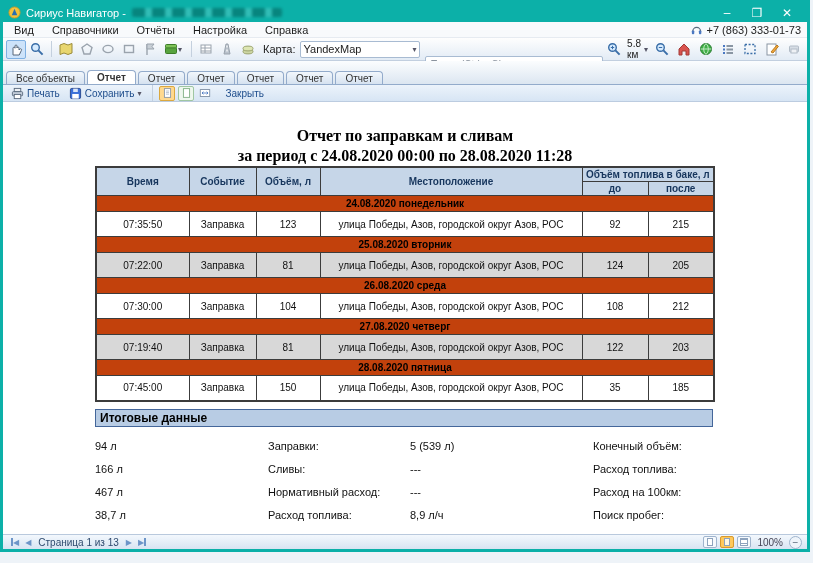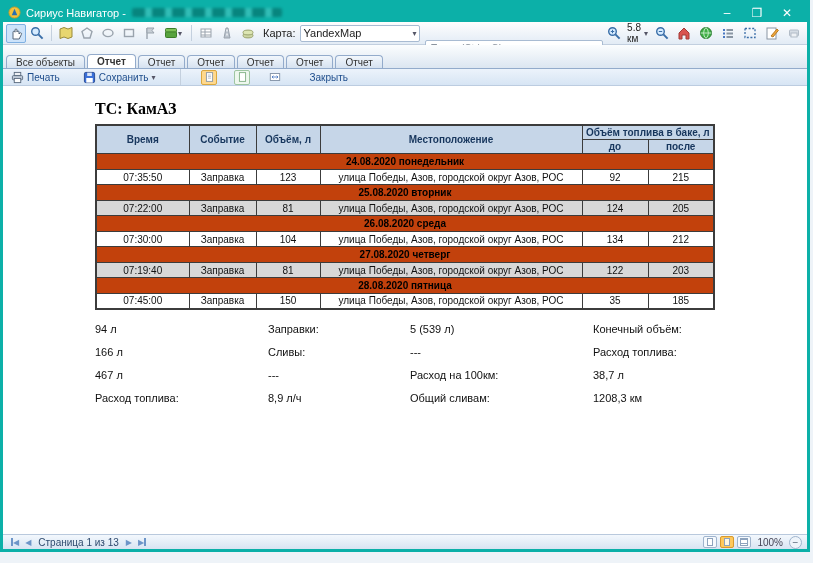--- a/index.html
+++ b/index.html
@@ -76,36 +76,36 @@
   .tab {
     font-size: 10px; color: #333; padding: 0 9px; height: 13px; line-height: 13px;
     border: 1px solid #93abcb; border-bottom: none; border-radius: 4px 4px 0 0;
     background: linear-gradient(#f2f7fc, #d6e2f0); margin-right: 2px; white-space: nowrap;
   }
   .tab.active { background: #fff; font-weight: bold; height: 14px; line-height: 14px; }
   
   .rtoolbar {
     height: 17px; background: linear-gradient(#ecf3fb, #d7e5f4);
     border-bottom: 1px solid #bccce0;
-    display: flex; align-items: center; gap: 17px; padding: 0 5px;
+    display: flex; align-items: center; gap: 3px; padding: 0 5px;
     font-size: 10px; color: #1e4d8c; flex: 0 0 auto;
   }
   .rbtn { display: flex; align-items: center; gap: 3px; padding: 0 3px; height: 15px; }
   .sq-btn { width: 16px; height: 15px; border: 1px solid transparent; border-radius: 2px; display:flex; align-items:center; justify-content:center; }
   .sq-btn.sel { background: #ffd98e; border-color: #dba83f; }
   .sq-btn.grn { border-color: #9fc6a2; background: #eef7ee; }
   
   .report-area { flex: 1 1 auto; background: #fff; overflow: hidden; position: relative; color: #000; }
   .rpt-title { margin-top: 24px; text-align: center; font-family: "Liberation Serif", serif; font-weight: bold; font-size: 16px; line-height: 20px; }
   .vehicle { margin: 14px 0 6px 92px; font-family: "Liberation Serif", serif; font-weight: bold; font-size: 16px; }
   table.rpt { border-collapse: collapse; margin-left: 92px; width: 618px; font-size: 10px; table-layout: fixed; border: 2px solid #3c3c3c; }
   table.rpt th, table.rpt td { border: 1px solid #3c3c3c; text-align: center; padding: 1px 2px; overflow: hidden; white-space: nowrap; }
   table.rpt th { background: #c6d6e8; color: #17365d; font-weight: bold; height: 14px; }
   td.group { background: #c2410c; font-weight: bold; color: #000; height: 16px; }
-  tr.data td { height: 15px; background: #fff; color: #111; }
+  tr.data td { height: 25px; background: #fff; color: #111; }
   tr.data.shade td { background: #d8d8d8; }
   .totals-bar {
     margin: 7px 0 0 92px; width: 618px; height: 18px;
     background: #b8cce4; border: 1px solid #44669a;
     font-weight: bold; font-size: 12px; color: #000;
     display: flex; align-items: center; padding-left: 4px;
   }
   .totals-grid {
     margin: 13px 0 0 92px; width: 618px;
     display: grid; grid-template-columns: 173px 142px 183px auto;
@@ -145,20 +145,37 @@
     </svg>
     <span class="title-text">Сириус Навигатор -</span>
     <span class="blur-block"></span>
     <div class="win-btns">
       <div class="win-btn">–</div>
       <div class="win-btn">❐</div>
       <div class="win-btn">✕</div>
     </div>
   </div>
 
+  <div class="menubar">
+    <div style="display:flex;height:100%">
+        <div class="menu-item">Вид</div>
+        <div class="menu-item">Справочники</div>
+        <div class="menu-item">Отчёты</div>
+        <div class="menu-item">Настройка</div>
+        <div class="menu-item">Справка</div>
+      </div>
+    <div class="menu-right">
+      <svg width="13" height="13" viewBox="0 0 14 14">
+        <path d="M3 9 a4.2 4.2 0 0 1 8.4 0" fill="none" stroke="#5a6b7e" stroke-width="1.4"></path>
+        <rect x="2" y="8" width="2.6" height="4" rx="1" fill="#4a78c2"></rect>
+        <rect x="9.6" y="8" width="2.6" height="4" rx="1" fill="#4a78c2"></rect>
+      </svg>
+      <span>+7 (863) 333-01-73</span>
+    </div>
+  </div>
 
   <div class="toolbar">
     <div class="tbtn active">
       <svg width="14" height="14" viewBox="0 0 14 14">
         <path d="M4 13 V6.2 a1 1 0 0 1 2 0 V4 a1 1 0 0 1 2 0 v2 a1 1 0 0 1 2 0 v2 l1-1 a1 1 0 0 1 1.4 1.4 L10.2 13 Z" fill="#fdfdfd" stroke="#56677a"></path>
       </svg>
     </div>
     <div class="tbtn">
       <svg width="14" height="14" viewBox="0 0 14 14">
         <circle cx="5.5" cy="5.5" r="3.8" fill="#d6ebff" stroke="#3a6ea8" stroke-width="1.4"></circle>
@@ -327,21 +344,24 @@
         <rect x="1.5" y="3" width="11" height="8" fill="#fff" stroke="#7a8ba0"></rect>
         <path d="M3.5 7 h7 M3.5 7 l1.6-1.6 M3.5 7 l1.6 1.6 M10.5 7 l-1.6 -1.6 M10.5 7 l-1.6 1.6" stroke="#4a78c2" fill="none"></path>
       </svg>
     </div>
     <div class="rbtn" style="margin-left:6px">
       <span>Закрыть</span>
     </div>
   </div>
 
   <div class="report-area">
-    <div class="vehicle">ТС: КамАЗ</div>
+    <div class="rpt-title">
+      <div>Отчет по заправкам и сливам</div>
+      <div>за период с 24.08.2020 00:00 по 28.08.2020 11:28</div>
+    </div>
     <table class="rpt">
         <colgroup>
           <col style="width: 93px;">
           <col style="width: 67px;">
           <col style="width: 64px;">
           <col style="width: 262px;">
           <col style="width: 66px;">
           <col style="width: 66px;">
         </colgroup>
         <thead>
@@ -381,21 +401,21 @@
             <td>205</td>
           </tr>
           <tr class="grp">
             <td class="group" colspan="6">26.08.2020 среда</td>
           </tr>
           <tr class="data">
             <td>07:30:00</td>
             <td>Заправка</td>
             <td>104</td>
             <td>улица Победы, Азов, городской округ Азов, РОС</td>
-            <td>134</td>
+            <td>108</td>
             <td>212</td>
           </tr>
           <tr class="grp">
             <td class="group" colspan="6">27.08.2020 четверг</td>
           </tr>
           <tr class="data shade">
             <td>07:19:40</td>
             <td>Заправка</td>
             <td>81</td>
             <td>улица Победы, Азов, городской округ Азов, РОС</td>
@@ -408,36 +428,38 @@
           <tr class="data">
             <td>07:45:00</td>
             <td>Заправка</td>
             <td>150</td>
             <td>улица Победы, Азов, городской округ Азов, РОС</td>
             <td>35</td>
             <td>185</td>
           </tr>
         </tbody>
       </table>
+    <div class="totals-bar">Итоговые данные</div>
     <div class="totals-grid">
         <div>94 л</div>
         <div>Заправки:</div>
         <div>5 (539 л)</div>
         <div>Конечный объём:</div>
         <div>166 л</div>
         <div>Сливы:</div>
         <div>---</div>
         <div>Расход топлива:</div>
         <div>467 л</div>
+        <div>Нормативный расход:</div>
         <div>---</div>
         <div>Расход на 100км:</div>
         <div>38,7 л</div>
         <div>Расход топлива:</div>
         <div>8,9 л/ч</div>
-        <div>Общий сливам:</div>
+        <div>Поиск пробег:</div>
         <div>1208,3 км</div>
         <div></div>
         <div></div>
       </div>
   </div>
 
   <div class="pager">
     <span class="nav-btn first">
         <span class="bar"></span>
         <i>◀</i>

